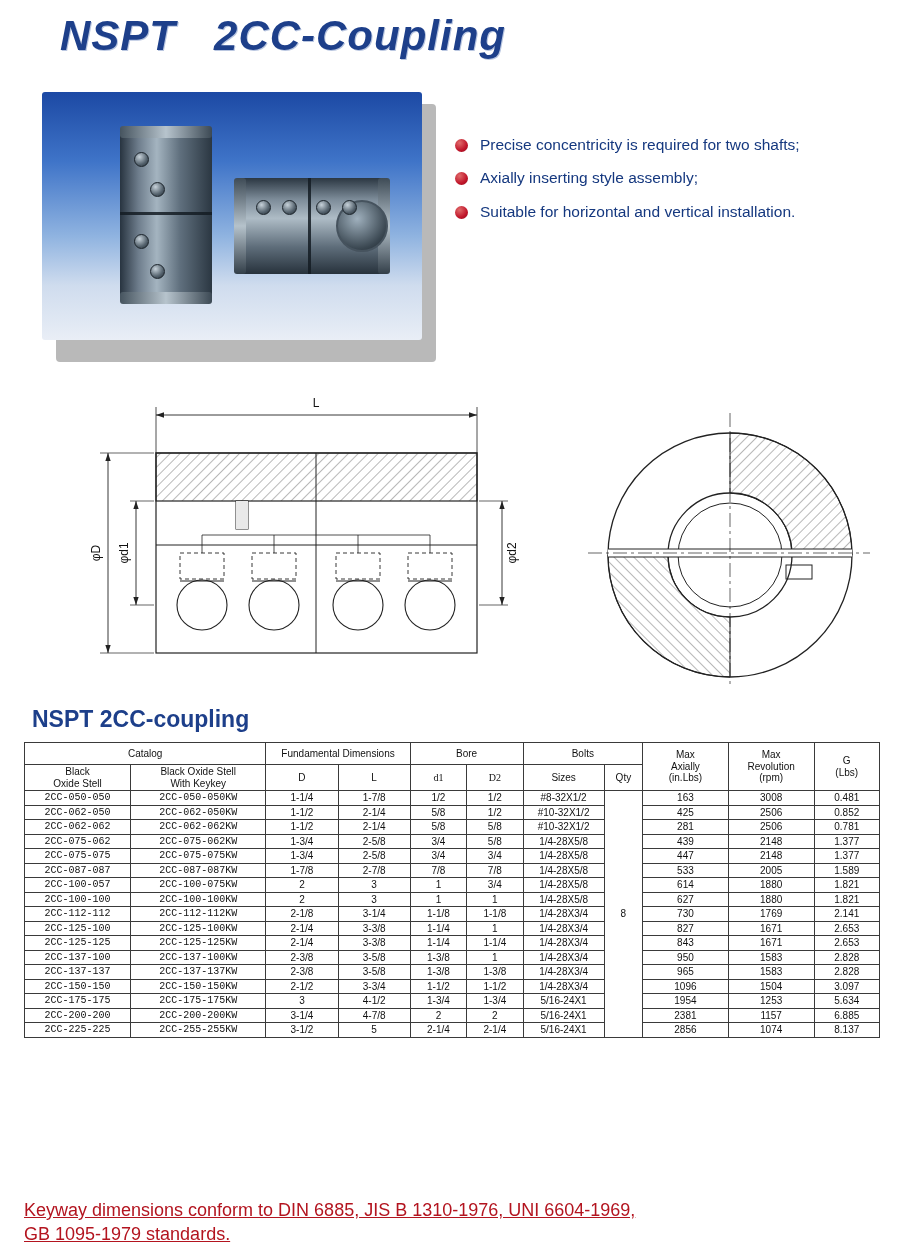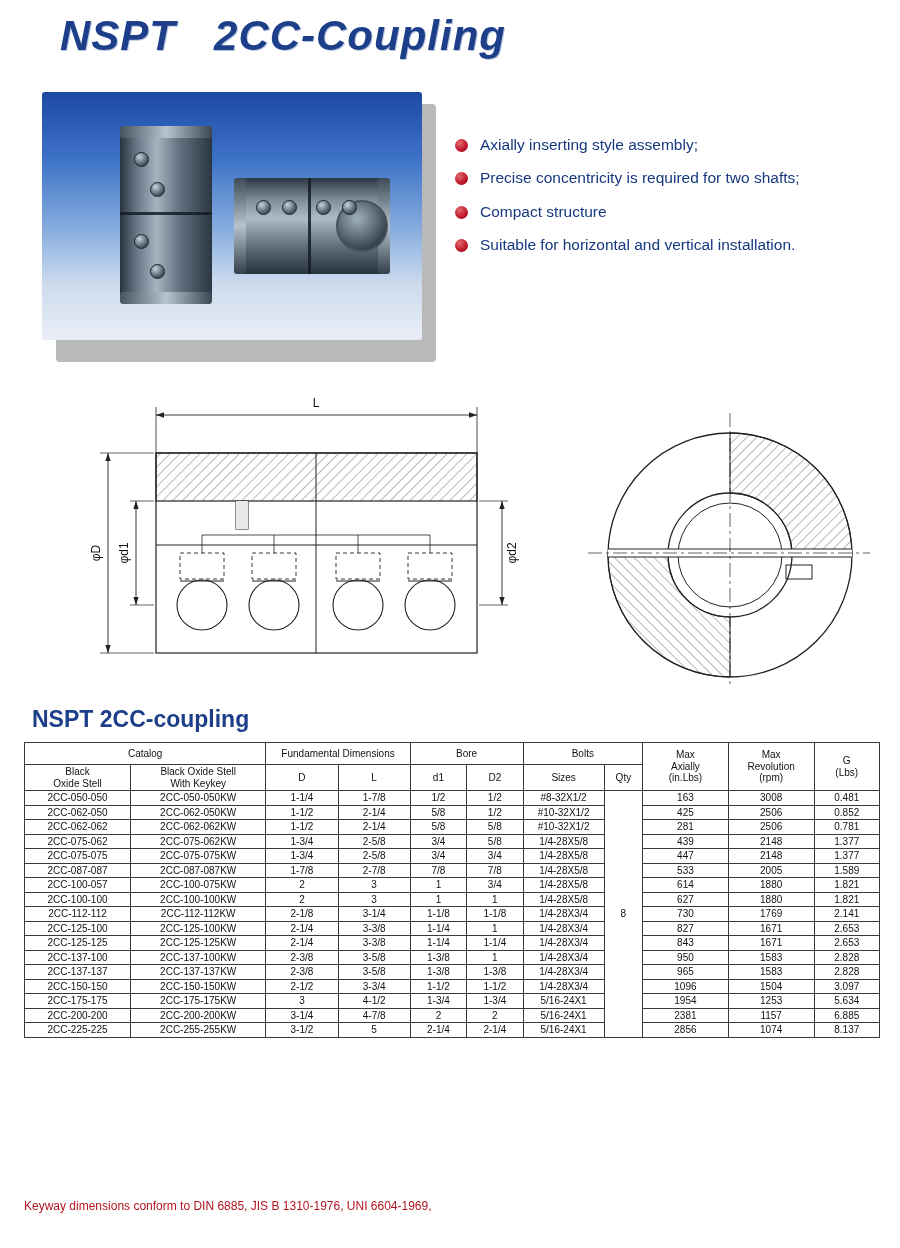--- a/index.html
+++ b/index.html
@@ -118,34 +118,35 @@
     text-align:center;
     padding:1px 2px;
     line-height:1.15;
     color:#111;
   }
   table.spec th { font-weight:normal; }
   .hdr-tall { height:22px; }
   .cat-col { width:94px; }
   .catk-col { width:120px; }
   .dim-col { width:64px; }
-  .bore-col { width:50px; }
+  .bore-col { width:50px;font-family:Liberation Serif, serif; }
   .sizes-col { width:72px; }
   .qty-col { width:34px; }
   .tq-col { width:76px; }
   .rev-col { width:76px; }
   .g-col { width:58px; }
-  td.left { text-align:left; padding-left:5px; }
+  td.left { text-align:left; padding-left:5px;font-family:Liberation Mono, monospace; }
   .grp-top td { border-top:2px solid #3a3a3a; }
 
   
   .note {
     position:absolute; left:24px; top:1198px;
-    font-size:12px; color:#b3141f; line-height:1.35;
+    font-size:18px; color:#b3141f; line-height:1.35;
     width:700px;
+    text-decoration:underline;
   }
 </style>
 </head>
 <body>
 
 <div class="page">
 
   <div class="title">NSPT   2CC-Coupling</div>
 
   <div class="photo-shadow"></div>
@@ -169,29 +170,25 @@
       <div class="bolt" style="left:18px; top:22px;"></div>
       <div class="bolt" style="left:44px; top:22px;"></div>
       <div class="bolt" style="left:78px; top:22px;"></div>
       <div class="bolt" style="left:104px; top:22px;"></div>
     </div>
   </div>
 
   <div class="bullets">
     <div class="bullet-row">
       <span class="bullet-dot"></span>
-      <span class="bullet-text">Axially inserting style assembly;</span>
-    </div>
-    <div class="bullet-row">
-      <span class="bullet-dot"></span>
       <span class="bullet-text">Precise concentricity is required for two shafts;</span>
     </div>
     <div class="bullet-row">
       <span class="bullet-dot"></span>
-      <span class="bullet-text">Compact structure</span>
+      <span class="bullet-text">Axially inserting style assembly;</span>
     </div>
     <div class="bullet-row">
       <span class="bullet-dot"></span>
       <span class="bullet-text">Suitable for horizontal and vertical installation.</span>
     </div>
   </div>
 
   <div class="drawing">
     <svg width="830" height="300" viewBox="0 0 830 300">
       <defs>
@@ -533,15 +530,16 @@
           <td>5/16-24X1</td>
           <td>2856</td>
           <td>1074</td>
           <td>8.137</td>
         </tr>
       </tbody>
   </table>
 
   <div class="note">
     <div>Keyway dimensions conform to DIN 6885, JIS B 1310-1976, UNI 6604-1969,</div>
+    <div>GB 1095-1979 standards.</div>
   </div>
 
 </div>
 
 </body></html>

